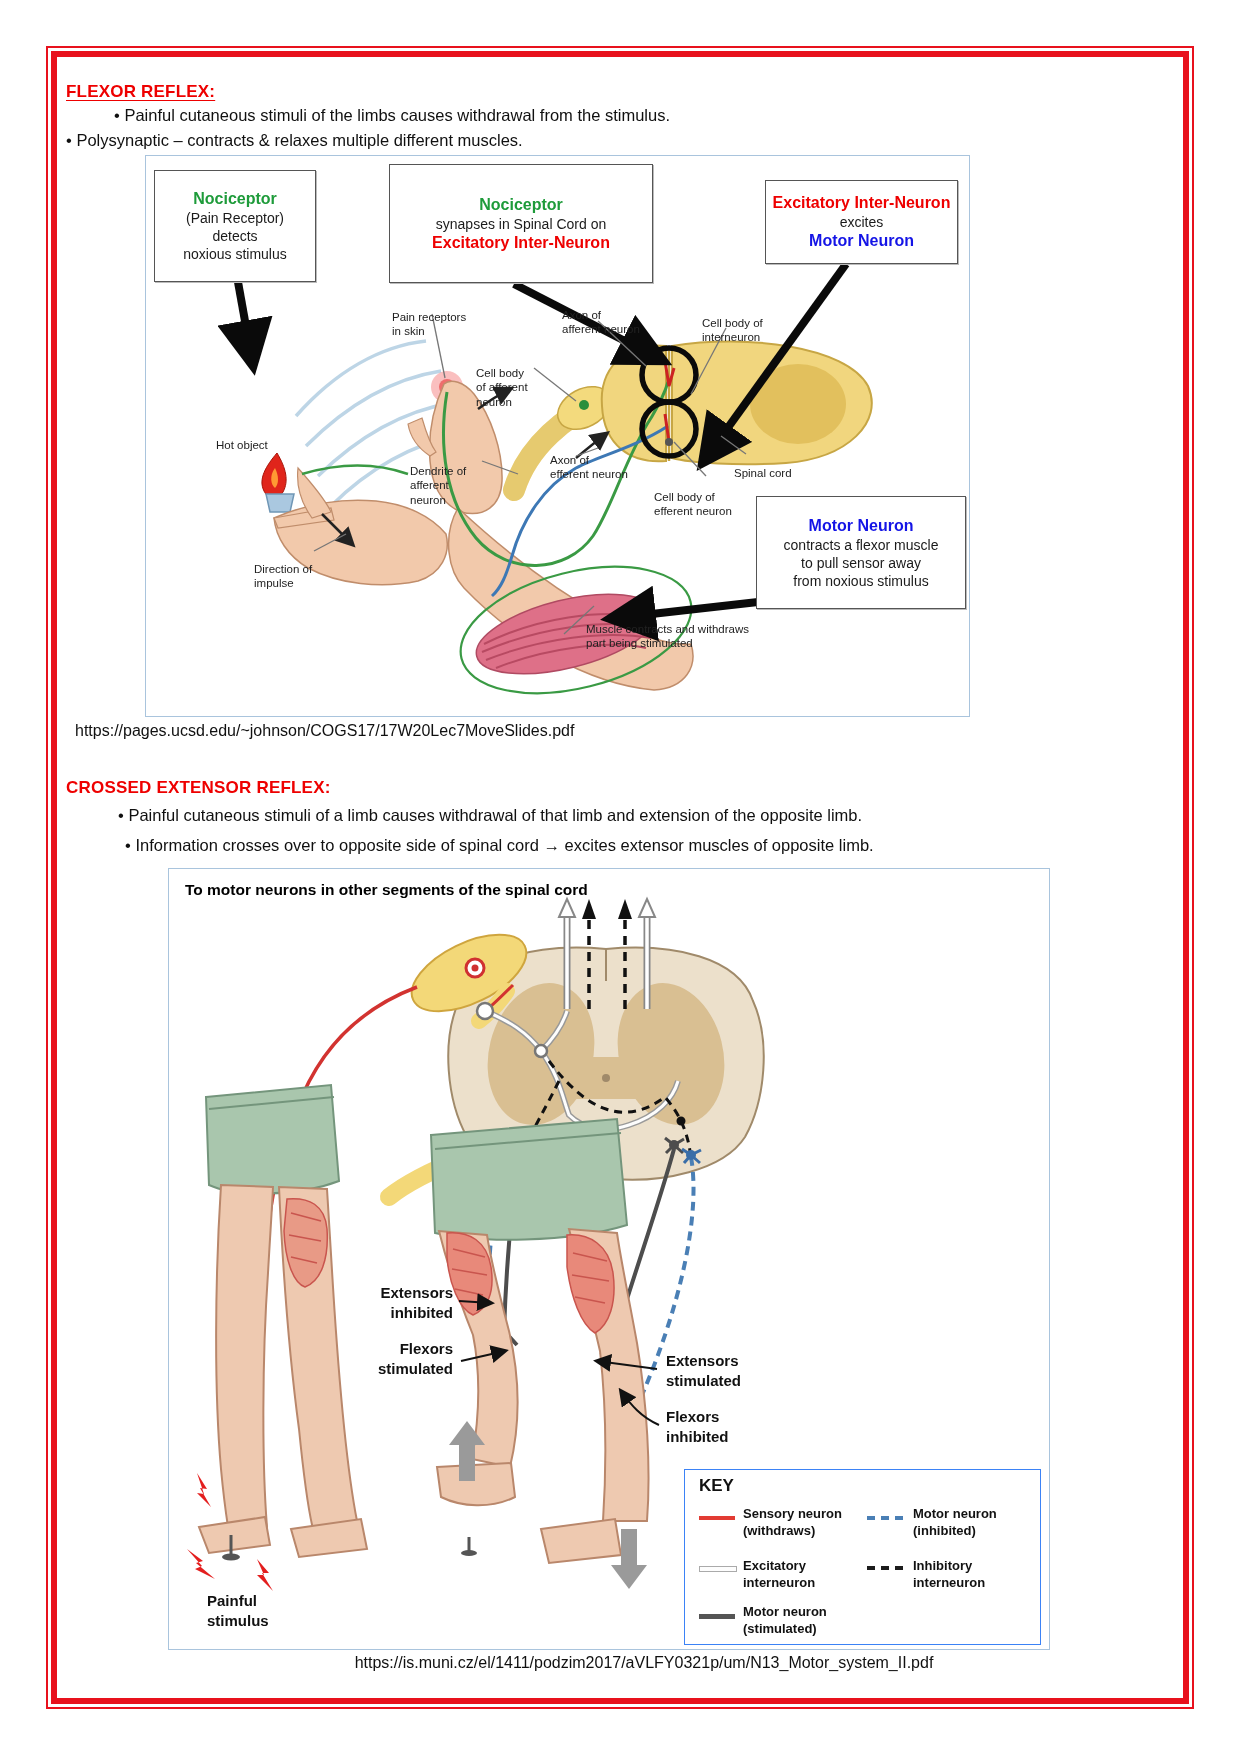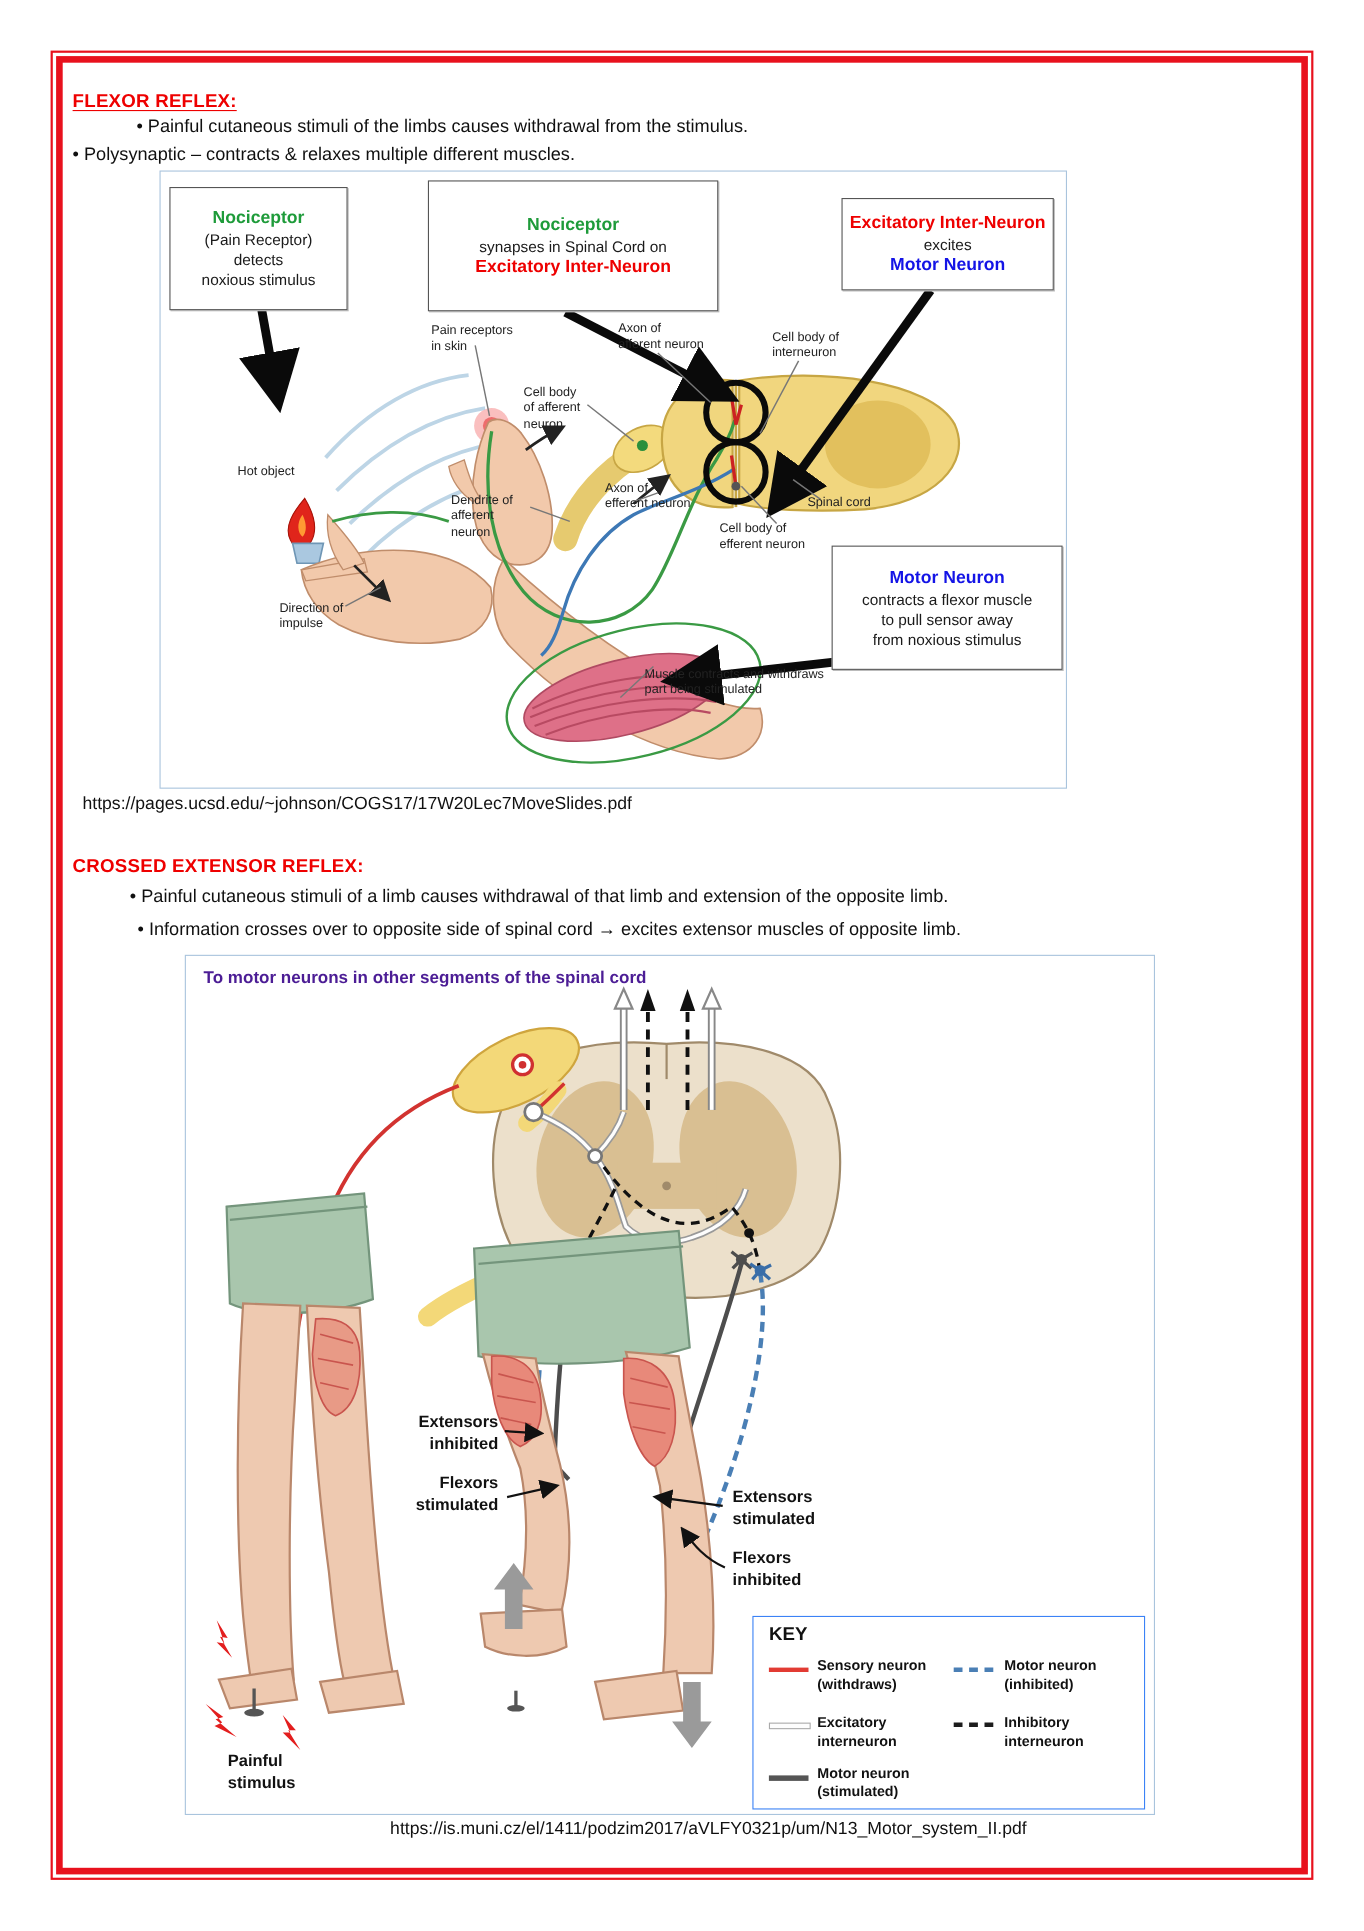--- a/index.html
+++ b/index.html
@@ -19,46 +19,46 @@
   .figure{position:absolute;background:#fff;border:1px solid #a9c4dd;}
 
   
   .callout{position:absolute;background:#fff;border:1px solid #555;text-align:center;
            display:flex;flex-direction:column;justify-content:center;gap:2px;padding:4px 6px;box-sizing:border-box;
            box-shadow:1px 1px 0 #bbb;}
   .callout .t{font-weight:bold;font-size:16px;}
   .callout .b{font-size:14px;color:#1a1a1a;}
   .green{color:#1e9b3a;} .redtx{color:#ee0000;} .bluetx{color:#1414e6;}
 
-  .fig-label{position:absolute;font-size:11.5px;line-height:1.25;color:#222;white-space:pre-line;}
+  .fig-label{position:absolute;font-size:11.5px;line-height:1.25;color:#222;white-space:pre-line;margin-top:16px;}
   .fig-label-bold{position:absolute;font-size:15px;line-height:1.35;font-weight:bold;color:#111;white-space:pre-line;}
   .ra{text-align:right;}
 
-  .fig2-title{position:absolute;font-weight:bold;font-size:15.5px;color:#4c1d95;}
+  .fig2-title{position:absolute;font-weight:bold;font-size:15.5px;color:#000000;}
 
   
   .key-box{position:absolute;border:1px solid #3b82f6;background:#fff;}
   .key-title{position:absolute;font-weight:bold;font-size:17px;color:#111;}
   .key-label{position:absolute;font-size:13px;font-weight:bold;line-height:1.3;color:#111;white-space:pre-line;}
   .swatch{position:absolute;width:36px;}
   .sw-red{border-top:4px solid #e23b33;}
   .sw-blue-dash{border-top:4px dashed #4a7fb5;}
   .sw-white{height:4px;background:#fdfdfd;border:1px solid #aaa;}
   .sw-black-dash{border-top:4px dashed #1c1c1c;}
   .sw-gray{border-top:5px solid #555;}
 </style>
 </head>
 <body>
 
 <div id="page">
   <div class="frame-outer"></div>
   <div class="frame-inner"></div>
 
   <div class="abs heading underline" style="left:66px;top:82px;">FLEXOR REFLEX:</div>
-  <div class="abs bullet" style="left:124px;top:106px;text-align:center;">Painful cutaneous stimuli of the limbs causes withdrawal from the stimulus.</div>
+  <div class="abs bullet" style="left:114px;top:106px;text-align:center;">Painful cutaneous stimuli of the limbs causes withdrawal from the stimulus.</div>
   <div class="abs bullet" style="left:66px;top:131px;">Polysynaptic – contracts &amp; relaxes multiple different muscles.</div>
 
   <div class="figure" style="left:145px;top:155px;width:823px;height:560px;">
     <svg width="823" height="560" viewBox="0 0 823 560">
       <defs>
         <marker id="bigArrow" markerWidth="7" markerHeight="7" refX="5" refY="3.5" orient="auto">
           <path d="M0,0 L7,3.5 L0,7 Z" fill="#0a0a0a"></path>
         </marker>
         <marker id="smArrow" markerWidth="8" markerHeight="8" refX="6" refY="4" orient="auto">
           <path d="M0,0 L8,4 L0,8 Z" fill="#222"></path>

